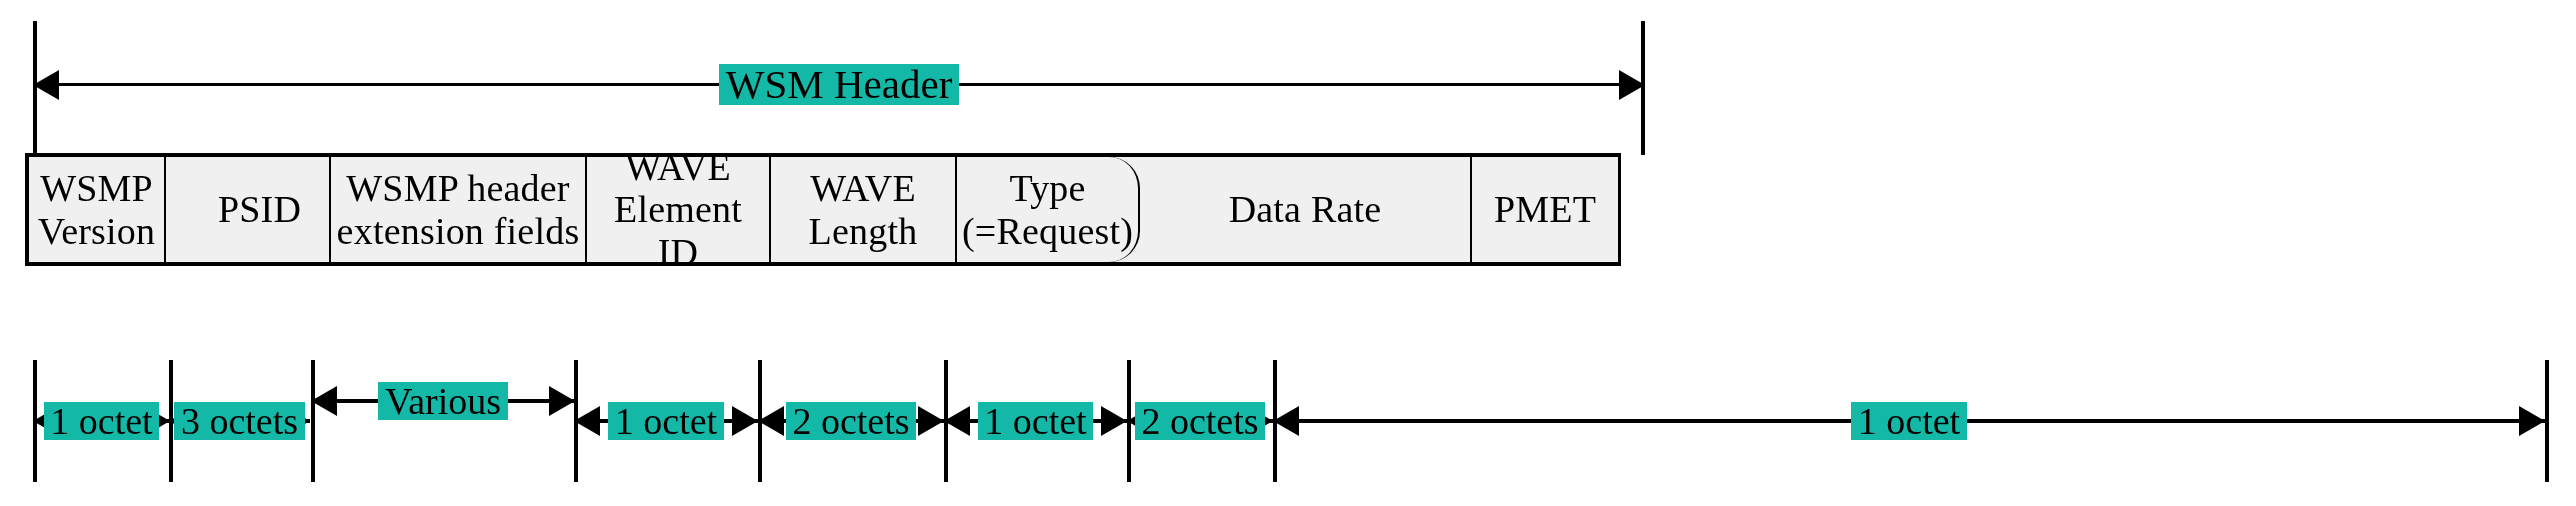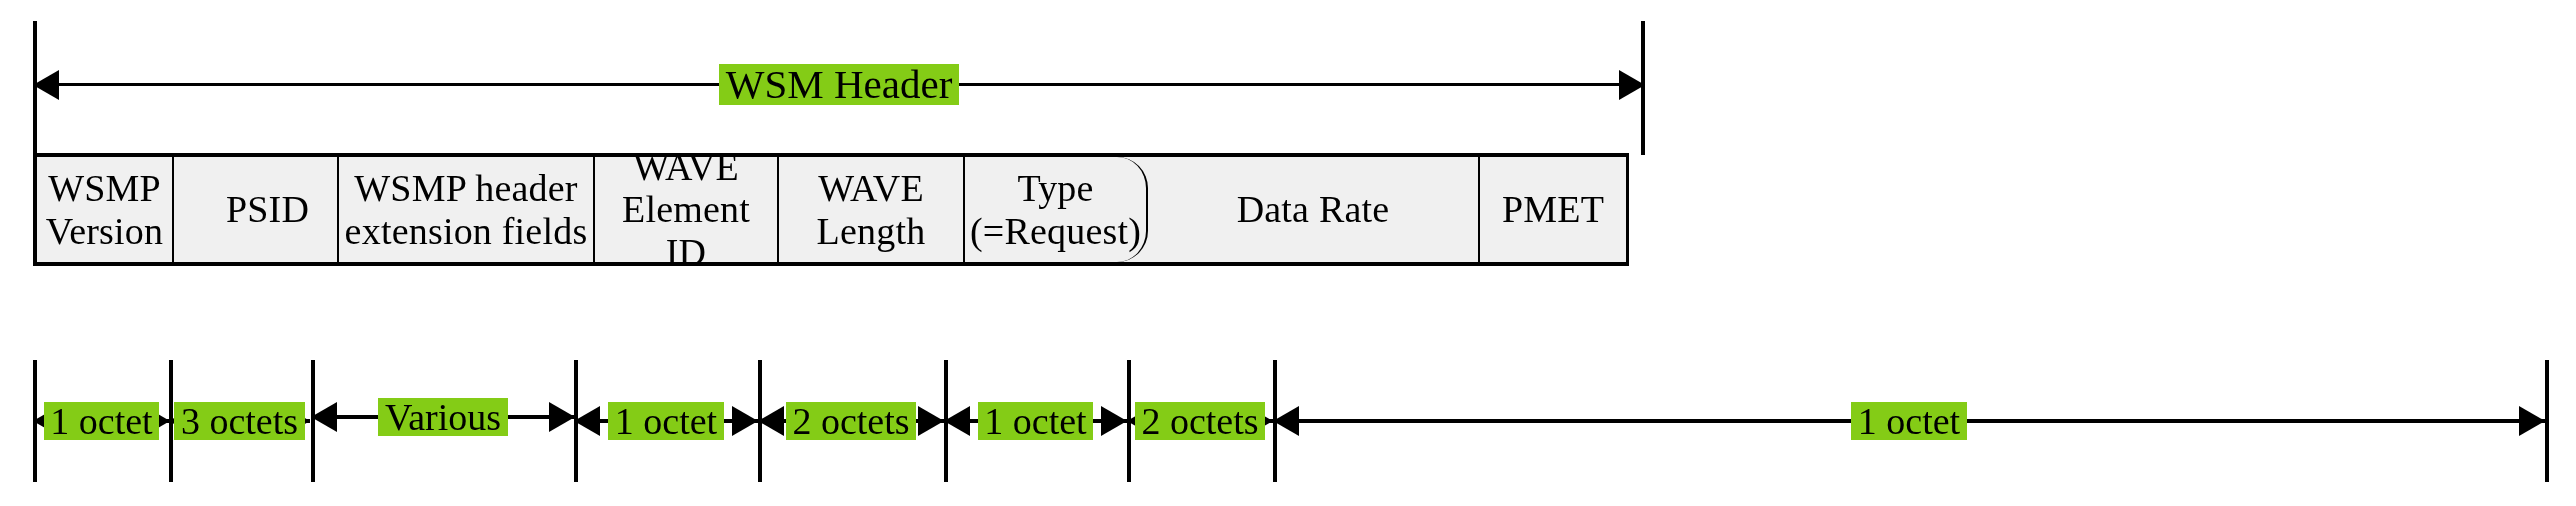--- a/index.html
+++ b/index.html
@@ -25,21 +25,21 @@
   
   .bracket-tick {
     position: absolute;
     width: 3.8px;
     background: #000000;
   }
 
   
   .fields-row {
     position: absolute;
-    left: 33px;
+    left: 25px;
     top: 153px;
     height: 113px;
     display: flex;
     border: 4.7px solid #000000;
     border-right-width: 3.8px;
     box-sizing: border-box;
     background: #f0f0f0;
   }
   .field-cell {
     position: relative;
@@ -92,21 +92,21 @@
     left: 0;
     border-right: 26px solid #000000;
   }
   .arrowhead.right {
     right: 0;
     border-left: 26px solid #000000;
   }
   .dim-text {
     position: relative;
     z-index: 2;
-    background: #84cc16;
+    background: #14b8a6;
     padding: 0 6.6px;
     font-size: 38px;
     line-height: 1;
     white-space: nowrap;
   }
 
   
   .dim-cap {
     position: absolute;
     width: 3.8px;
@@ -193,21 +193,21 @@
     <span class="dim-text">1 octet</span>
   </div>
 
   <div class="dim" style="left:169px; top:388px; width:141px;">
     <div class="dim-line"></div>
     <div class="arrowhead left"></div>
     <div class="arrowhead right"></div>
     <span class="dim-text">3 octets</span>
   </div>
 
-  <div class="dim" style="left:311px; top:384px; width:264px;">
+  <div class="dim" style="left:311px; top:368px; width:264px;">
     <div class="dim-line"></div>
     <div class="arrowhead left"></div>
     <div class="arrowhead right"></div>
     <span class="dim-text">Various</span>
   </div>
 
   <div class="dim" style="left:574px; top:388px; width:184px;">
     <div class="dim-line"></div>
     <div class="arrowhead left"></div>
     <div class="arrowhead right"></div>

